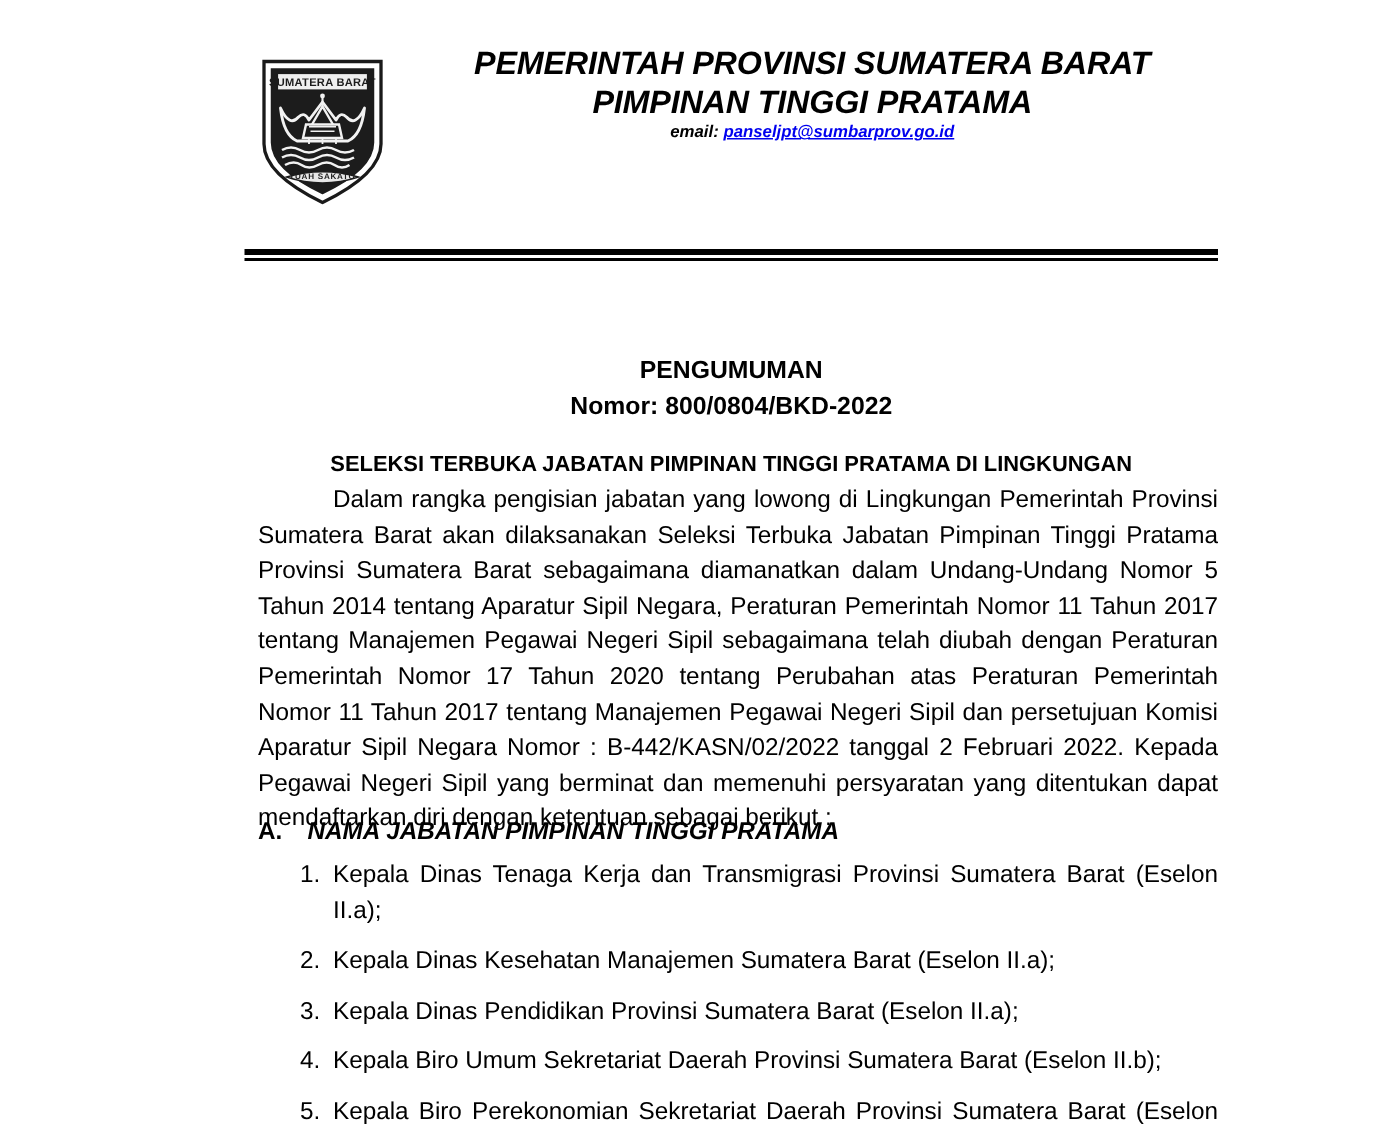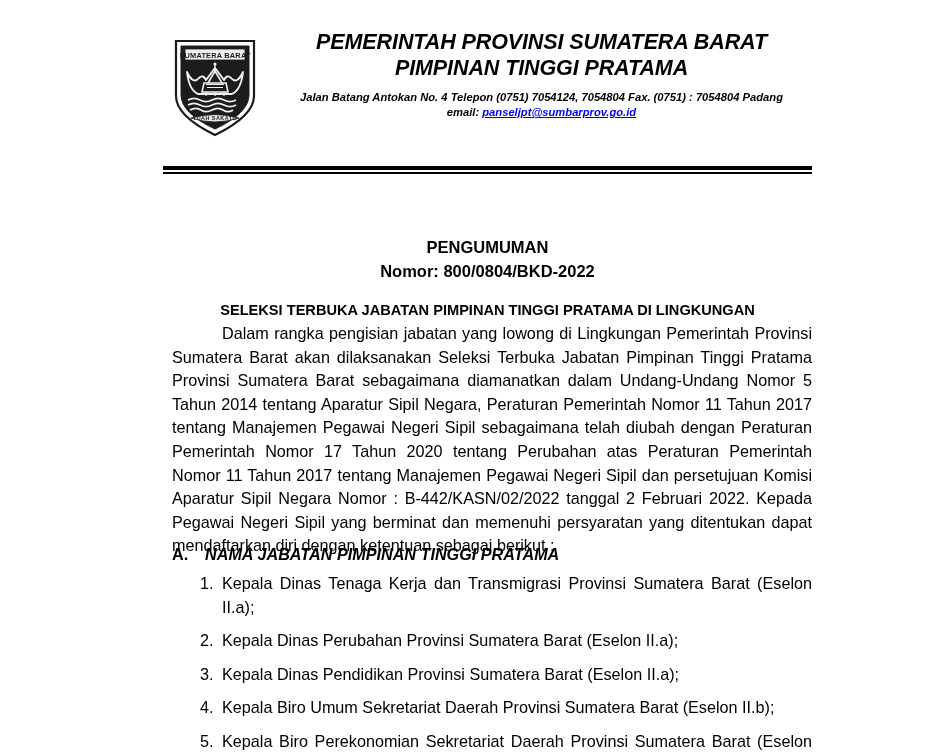--- a/index.html
+++ b/index.html
@@ -218,21 +218,20 @@
         <path d="M20 72 q6 -3.4 11 0 t11 0 t11 0 t10 0" fill="none" stroke="#f2f2f2" stroke-width="1.7"></path>
 
         <path d="M21 80 Q45 73 69 80 Q45 88 21 80 Z" fill="#e8e8e8" stroke="#1c1c1c" stroke-width="0.9"></path>
         <text x="45" y="81.6" text-anchor="middle" font-family="Liberation Sans, sans-serif" font-size="5.4" font-weight="bold" fill="#1c1c1c" letter-spacing="0.5">TUAH SAKATO</text>
       </svg>
     </div>
 
     <div class="header-text">
       <div class="org-line">PEMERINTAH PROVINSI SUMATERA BARAT</div>
       <div class="org-line">PIMPINAN TINGGI PRATAMA</div>
-      <div class="addr-line">Jalan Batang Antokan No. 4 Telepon (0751) 7054124, 7054804 Fax. (0751) : 7054804 Padang</div>
       <div class="addr-line2">
         <span>email: </span><a class="email-link" href="#">panseljpt@sumbarprov.go.id</a>
       </div>
     </div>
   </div>
 
   <div class="rule-wrap">
     <div class="rule-thick"></div>
     <div class="rule-gap"></div>
     <div class="rule-thin"></div>
@@ -253,21 +252,21 @@
 
   <div class="job-list">
 
     <div class="job-item">
       <div class="job-num">1.</div>
       <div class="job-text">Kepala Dinas Tenaga Kerja dan Transmigrasi Provinsi Sumatera Barat (Eselon II.a);</div>
     </div>
 
     <div class="job-item">
       <div class="job-num">2.</div>
-      <div class="job-text nojust">Kepala Dinas Perubahan Provinsi Sumatera Barat (Eselon II.a);</div>
+      <div class="job-text nojust">Kepala Dinas Kesehatan Manajemen Sumatera Barat (Eselon II.a);</div>
     </div>
 
     <div class="job-item">
       <div class="job-num">3.</div>
       <div class="job-text nojust">Kepala Dinas Pendidikan Provinsi Sumatera Barat (Eselon II.a);</div>
     </div>
 
     <div class="job-item">
       <div class="job-num">4.</div>
       <div class="job-text nojust">Kepala Biro Umum Sekretariat Daerah Provinsi Sumatera Barat (Eselon II.b);</div>

